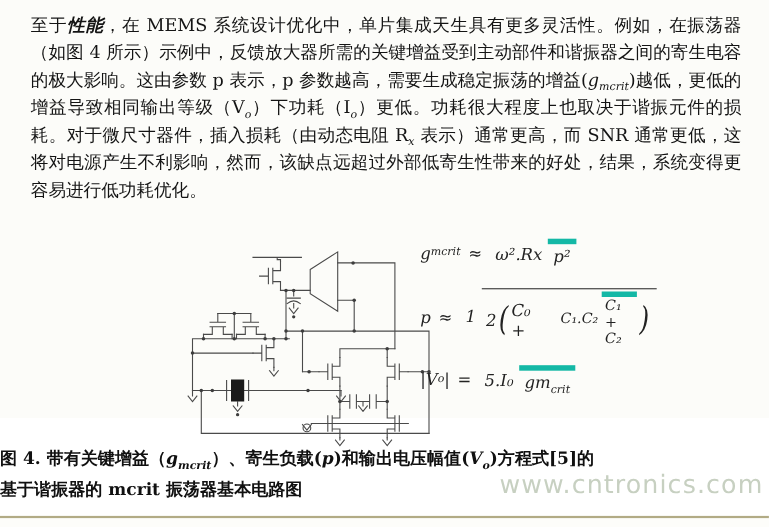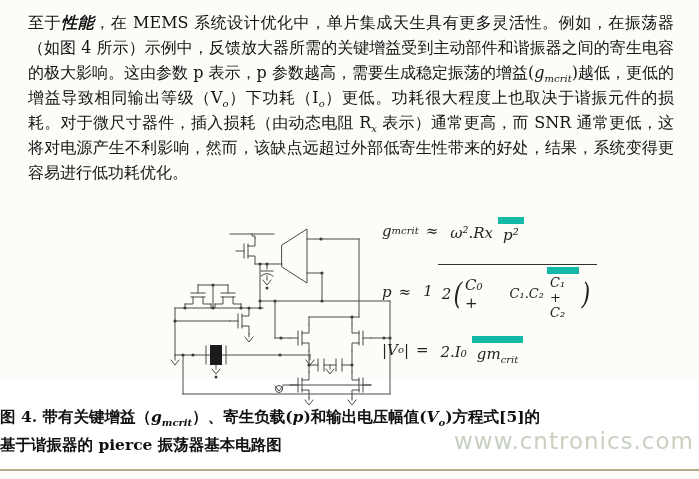--- a/index.html
+++ b/index.html
@@ -19,21 +19,21 @@
   .schematic{position:absolute;left:160px;top:8px;width:272px;height:198px;}
   .schematic path,.schematic line,.schematic polyline{vector-effect:non-scaling-stroke;}
 
   
   .equations{position:absolute;left:382px;top:12px;width:215px;
              font-family:"DejaVu Serif","Liberation Serif",serif;}
   .eq{display:flex;align-items:center;font-size:15px;font-style:italic;color:#222;}
   .eq .rel{margin:0 7px;font-style:normal;}
   .frac{display:inline-flex;flex-direction:row;align-items:flex-end;}
   .frac .num{padding:0 5px 2px;}
-  .frac .den{border-top:7px solid #14b8a6;padding:2px 5px 0;}
+  .frac .den{border-top:5px solid #14b8a6;padding:2px 5px 0;}
   .den-complex{display:inline-flex;align-items:center;border-top:1px solid #333;padding:2px 4px 0;}
   .den-complex .frac .num{padding:0 3px 1px;margin-left:14px;}
   .den-complex .frac .den{padding:1px 3px 0;}
   .inner{font-size:13px;}
   .bigp{font-size:30px;font-weight:300;line-height:1;transform:scaleX(.75);margin:0 1px;}
   .eq1{margin-bottom:20px;}
   .eq2{margin-bottom:16px;}
   .eq2 .frac > .num{align-self:center;}
 
   
@@ -163,27 +163,27 @@
             <span class="bigp">)</span>
           </span>
         </span>
       </div>
       <div class="eq eq3">
         <span>|V</span>
           <sub>o</sub>
           <span>|</span>
         <span class="rel">=</span>
         <span class="frac">
-          <span class="num">2.I₀</span>
+          <span class="num">5.I₀</span>
           <span class="den"><span>gm</span><sub>crit</sub></span>
         </span>
       </div>
     </div>
 
     <div class="caption">
       <div><span>图 4. 带有关键增益（</span><span class="it">g</span><sub>mcrit</sub><span>）、寄生负载(</span><span class="it">p</span><span>)和输出电压幅值(</span><span class="it">V</span><sub>o</sub><span>)方程式[5]的</span></div>
-      <div>基于谐振器的 pierce 振荡器基本电路图</div>
+      <div>基于谐振器的 mcrit 振荡器基本电路图</div>
     </div>
   </div>
 
   <div class="watermark">www.cntronics.com</div>
   <div class="footer-bar"></div>
 </div>
 
 </body></html>

